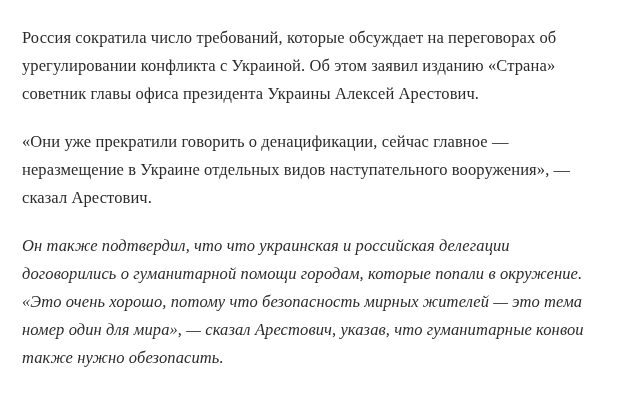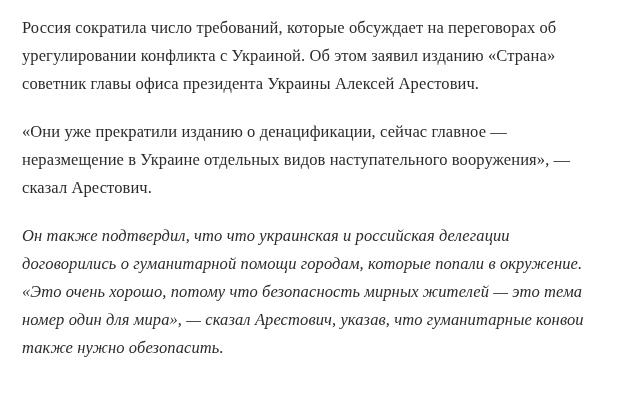--- a/index.html
+++ b/index.html
@@ -10,35 +10,36 @@
     width: 625px;
     height: 400px;
     background: #ffffff;
     font-family: "Liberation Serif", serif;
     overflow: hidden;
   }
   .article {
     padding: 14px 22px 0 22px;
     box-sizing: border-box;
     width: 617px;
+    margin-top: 10px;
   }
   .para {
     margin: 0 0 20px 0;
     font-size: 16.5px;
     line-height: 28px;
     color: #2b2b2b;
     font-family: "Liberation Serif", serif;
     text-align: left;
     letter-spacing: 0.1px;
   }
   .para:last-child {
     margin-bottom: 0;
     font-style: italic;
   }
 </style>
 </head>
 <body>
 
 <div class="article">
   <p class="para">Россия сократила число требований, которые обсуждает на переговорах об урегулировании конфликта с Украиной. Об этом заявил изданию «Страна» советник главы офиса президента Украины Алексей Арестович.</p>
-  <p class="para">«Они уже прекратили изданию о денацификации, сейчас главное — неразмещение в Украине отдельных видов наступательного вооружения», — сказал Арестович.</p>
+  <p class="para">«Они уже прекратили говорить о денацификации, сейчас главное — неразмещение в Украине отдельных видов наступательного вооружения», — сказал Арестович.</p>
   <p class="para">Он также подтвердил, что что украинская и российская делегации договорились о гуманитарной помощи городам, которые попали в окружение. «Это очень хорошо, потому что безопасность мирных жителей — это тема номер один для мира», — сказал Арестович, указав, что гуманитарные конвои также нужно обезопасить.</p>
 </div>
 
 </body></html>

